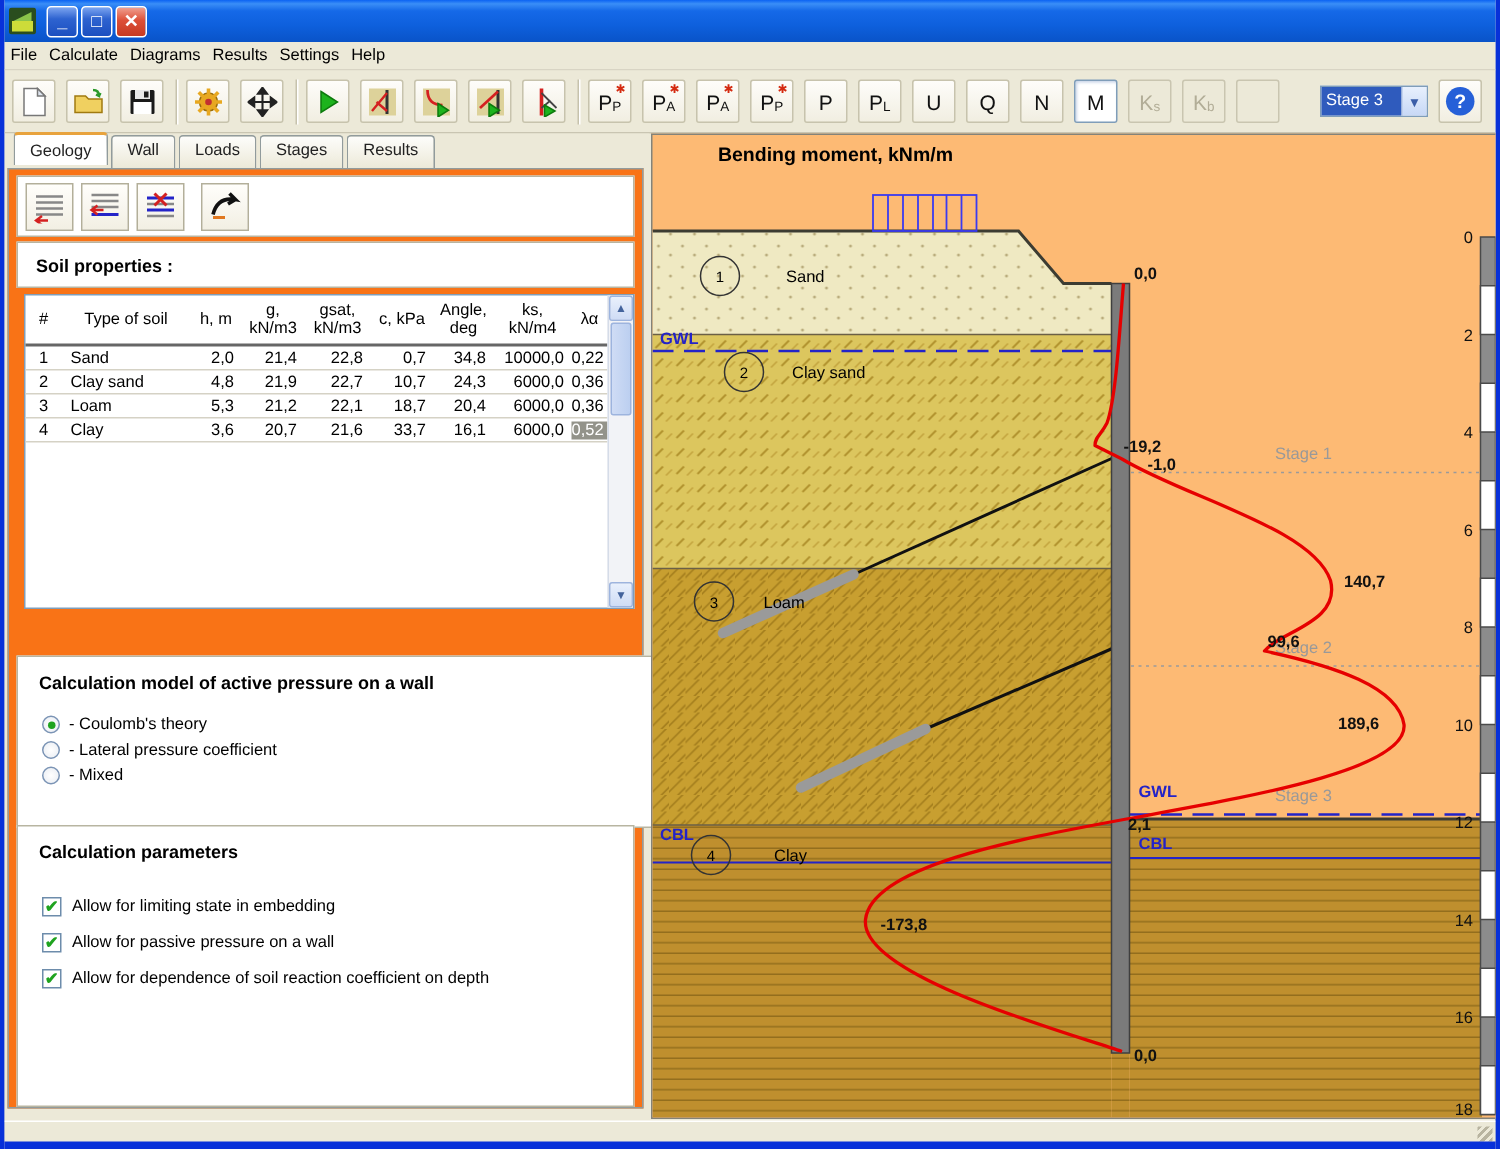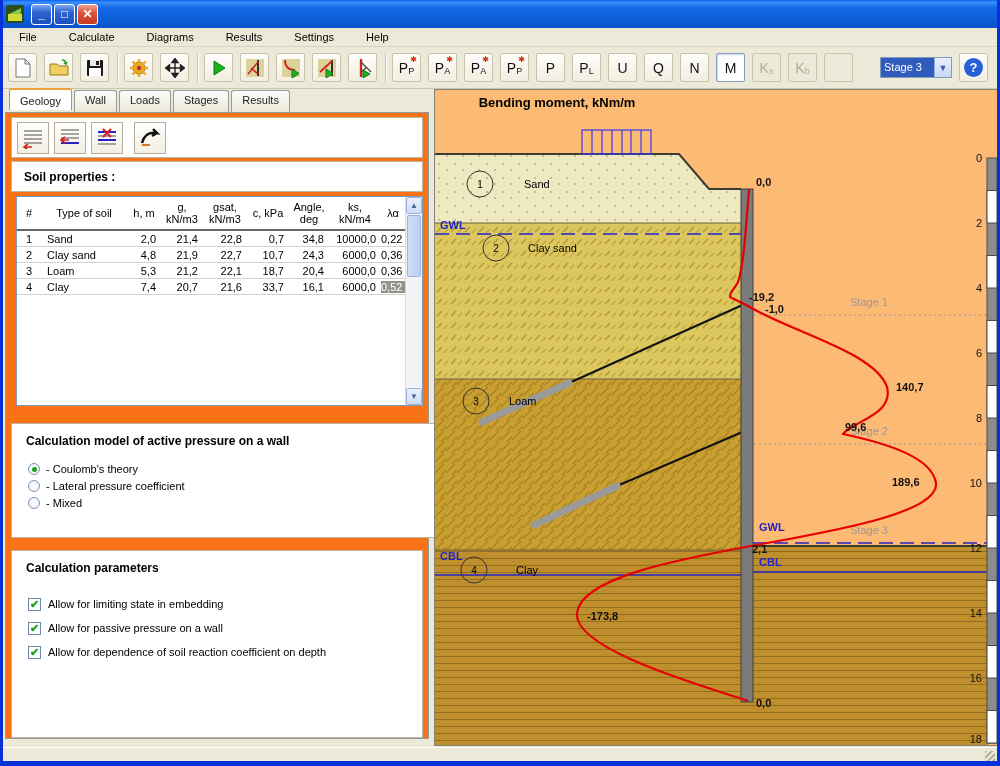--- a/index.html
+++ b/index.html
@@ -12,21 +12,21 @@
     display:flex;align-items:center;padding:0 6px;}
   .app-icon{width:18px;height:18px;margin-right:5px;}
   .title-text{color:#fff;font-weight:bold;font-size:13px;text-shadow:1px 1px 1px #0a2a7a;flex:1;}
   .winbtn{width:21px;height:21px;margin-left:2px;border-radius:3px;border:1px solid #fff;
     color:#fff;font-size:12px;font-weight:bold;display:flex;align-items:center;justify-content:center;
     background:linear-gradient(180deg,#7ba4f0,#2e63d0 40%,#1b4fc0);}
   .winbtn.close{background:linear-gradient(180deg,#f0a090,#dd5038 45%,#c63a22);}
   
   .menubar{position:absolute;left:0;top:28px;width:994px;height:19px;background:#ECE9D8;
     display:flex;align-items:center;font-size:11px;border-bottom:1px solid #d8d4c4;}
-  .menu-item{padding:2px 16px;color:#000;}
+  .menu-item{padding:2px 4px;color:#000;}
   
   .toolbar{position:absolute;left:0;top:47px;width:994px;height:42px;background:#ECE9D8;
     display:flex;align-items:center;padding:0 5px;border-bottom:1px solid #c9c5b2;}
   .tbtn{width:29px;height:29px;margin-right:7px;background:linear-gradient(180deg,#fefdfa,#f1eee1);
     border:1px solid #c7c3ad;border-radius:2px;display:flex;align-items:center;justify-content:center;
     position:relative;flex:none;}
   .tbtn.pressed{background:#fff;border:1px solid #7f9db9;box-shadow:inset 1px 1px 2px #c8d4e8;}
   .tbtn.disabled{background:#ece9d8;border:1px solid #c9c5b0;}
   .tbtn .main{font-size:14px;color:#111;}
   .tbtn.disabled .main,.tbtn.disabled .subl{color:#b2ad97;}
@@ -61,21 +61,21 @@
     height:16px;align-items:center;border-bottom:1px solid #d5d2c5;}
   .c-num{text-align:right;padding-right:5px;}
   .c-id{text-align:center;}
   .c-name{text-align:left;padding-left:6px;}
   .sel-cell{background:#93938a;color:#fff;text-align:right;padding-right:5px;}
   .vscroll{width:17px;background:#f2f3f7;border-left:1px solid #d5dce8;display:flex;flex-direction:column;}
   .sbtn{height:17px;background:linear-gradient(180deg,#e9f0fc,#cfdcf5);border:1px solid #9db4de;border-radius:2px;
     color:#43639c;font-size:8px;display:flex;align-items:center;justify-content:center;}
   .sthumb{height:62px;margin:1px;background:linear-gradient(90deg,#cfdcf5,#bccff0);border:1px solid #9db4de;border-radius:2px;}
   .sspace{flex:1;}
-  .model-box{left:5px;top:310px;width:452px;height:115px;}
+  .model-box{left:5px;top:324px;width:452px;height:115px;}
   .params-box{left:5px;top:437px;width:412px;height:188px;}
   .box-title{font-size:12px;font-weight:bold;position:absolute;left:14px;top:10px;}
   .opt-row{position:absolute;left:16px;display:flex;align-items:center;font-size:11px;height:14px;}
   .radio{width:12px;height:12px;border-radius:50%;border:1px solid #7b94b5;background:radial-gradient(#fff,#e8ecf2);
     margin-right:6px;display:flex;align-items:center;justify-content:center;flex:none;}
   .radio .dot{width:5px;height:5px;border-radius:50%;background:#1fa31f;}
   .check{width:13px;height:13px;border:1px solid #6d8cab;background:#fff;margin-right:7px;
     display:flex;align-items:center;justify-content:center;color:#1fa31f;font-size:11px;font-weight:bold;flex:none;}
   
   .diagram{position:absolute;left:431px;top:89px;width:565px;height:657px;background:#fdba74;border:1px solid #83837a;}
@@ -342,21 +342,21 @@
               <div class="c-num">21,2</div>
             <div class="c-num">22,1</div>
               <div class="c-num">18,7</div>
             <div class="c-num">20,4</div>
               <div class="c-num">6000,0</div>
             <div class="c-num">0,36</div>
           </div>
           <div class="grid-row">
             <div class="c-id">4</div>
               <div class="c-name">Clay</div>
-            <div class="c-num">7,4</div>
+            <div class="c-num">3,6</div>
               <div class="c-num">20,7</div>
             <div class="c-num">21,6</div>
               <div class="c-num">33,7</div>
             <div class="c-num">16,1</div>
               <div class="c-num">6000,0</div>
             <div class="sel-cell">0,52</div>
           </div>
         </div>
         <div class="vscroll">
           <div class="sbtn">▲</div>

